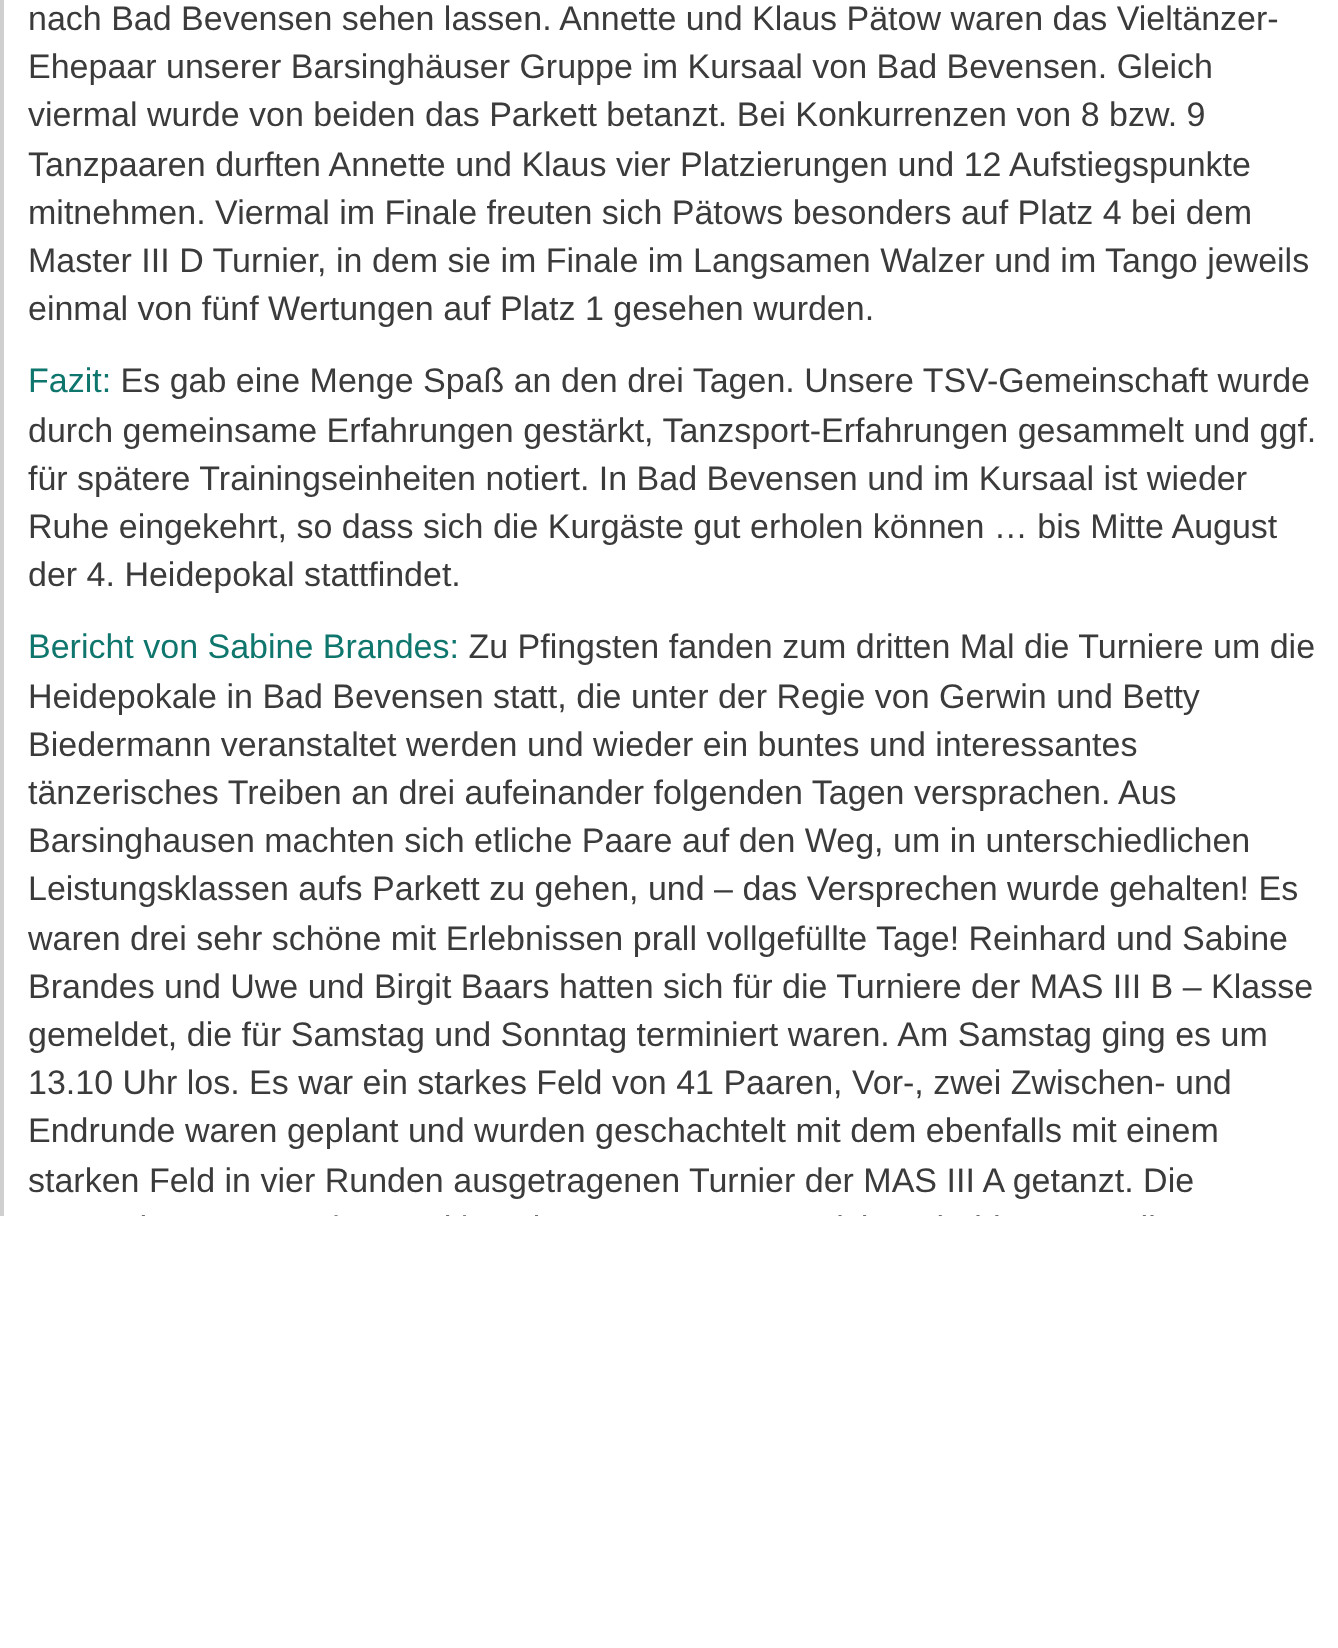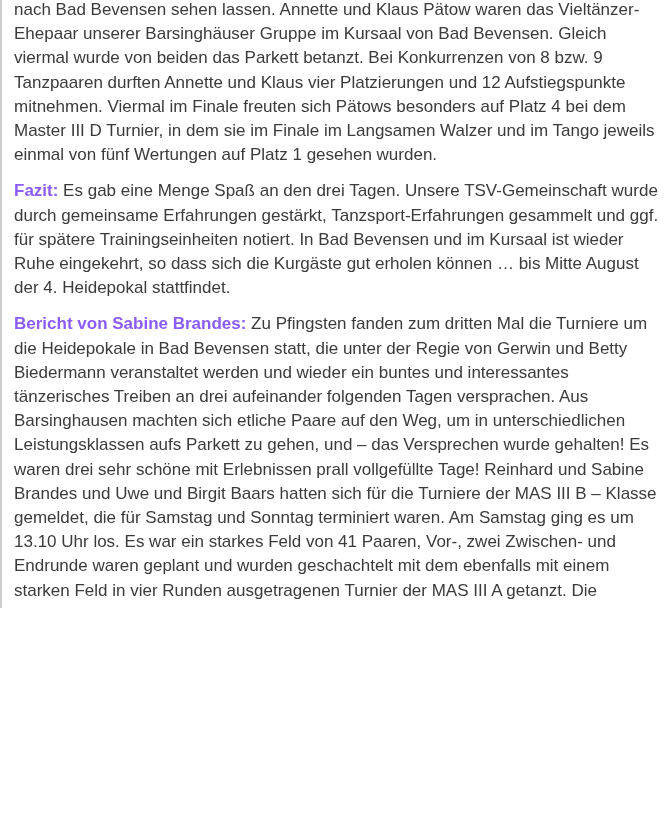--- a/index.html
+++ b/index.html
@@ -30,22 +30,22 @@
     font-size: 17px;
     line-height: 24.2px;
     color: #3b3b3b;
     text-align: left;
     word-spacing: normal;
   }
   p.para:last-child {
     margin-bottom: 0;
   }
   p.para strong {
-    font-weight: bold;
-    color: #8b5cf6;
+    font-weight: normal;
+    color: #0f766e;
   }
 </style>
 </head>
 <body>
 
 <div class="page">
   <div class="article">
 
     <p class="para"><strong></strong><span>nach Bad Bevensen sehen lassen. Annette und Klaus Pätow waren das Vieltänzer-Ehepaar unserer Barsinghäuser Gruppe im Kursaal von Bad Bevensen. Gleich viermal wurde von beiden das Parkett betanzt. Bei Konkurrenzen von 8 bzw. 9 Tanzpaaren durften Annette und Klaus vier Platzierungen und 12 Aufstiegspunkte mitnehmen. Viermal im Finale freuten sich Pätows besonders auf Platz 4 bei dem Master III D Turnier, in dem sie im Finale im Langsamen Walzer und im Tango jeweils einmal von fünf Wertungen auf Platz 1 gesehen wurden.</span></p>
 

